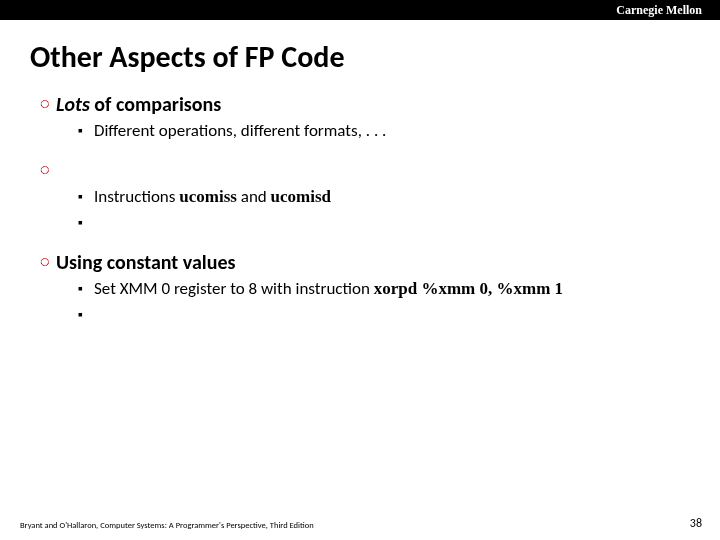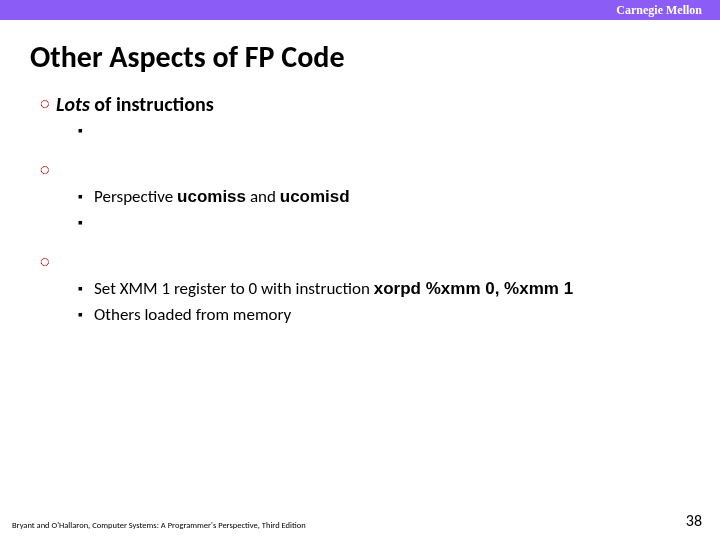--- a/index.html
+++ b/index.html
@@ -1,78 +1,79 @@
 <!DOCTYPE html>
 <html><head>
 <meta charset="utf-8">
 <style>
   * { margin: 0; padding: 0; box-sizing: border-box; }
   html, body { width: 720px; height: 540px; font-family: Calibri, Arial, sans-serif; background: #fff; color: #000; }
   .slide { position: relative; width: 720px; height: 540px; }
-  .topbar { background: #8b5cf6; height: 20px; color: #fff; font-weight: 700; font-size: 12px; text-align: right; padding-right: 18px; line-height: 20px; font-family: Georgia, 'Times New Roman', serif; }
+  .topbar { background: #000000; height: 20px; color: #fff; font-weight: 700; font-size: 12px; text-align: right; padding-right: 18px; line-height: 20px; font-family: Georgia, 'Times New Roman', serif; }
   .title { font-weight: 700; font-size: 30px; padding: 18px 12px 16px 30px; }
   .content { padding-left: 40px; padding-right: 30px; }
   .top-item { display: flex; align-items: flex-start; margin-bottom: 2px; }
   .top-bullet { display: inline-block; width: 16px; flex: 0 0 16px; color: #c00000; font-size: 16px; line-height: 26px; font-weight: 700; }
   .top-text { font-size: 20px; line-height: 26px; font-weight: 700; }
   .sub-list { padding-left: 38px; margin-bottom: 14px; }
   .sub-item { display: flex; align-items: flex-start; margin-top: 2px; }
   .sub-bullet { display: inline-block; width: 16px; flex: 0 0 16px; font-size: 14px; line-height: 24px; }
   .sub-text { font-size: 17px; line-height: 24px; }
-  .mono { font-family: Liberation Sans, sans-serif; font-weight: 700; }
-  .footer-left { position: absolute; bottom: 10px; left: 12px; font-size: 8.5px; color: #000; }
-  .footer-right { position: absolute; bottom: 10px; right: 18px; font-size: 16px; color: #000; }
+  .mono { font-family: Liberation Serif, serif; font-weight: 700; }
+  .footer-left { position: absolute; bottom: 10px; left: 20px; font-size: 8.5px; color: #000; }
+  .footer-right { position: absolute; bottom: 10px; right: 18px; font-size: 12px; color: #000; }
   .em { font-style: italic; margin-top: 44px; }
 </style>
 </head>
 <body>
 <div class="slide">
 
   <div class="topbar">
     <span>Carnegie Mellon</span>
   </div>
 
   <div class="title">Other Aspects of FP Code</div>
 
   <div class="content">
 
     <div class="top-item">
       <span class="top-bullet">◌</span>
-      <span class="top-text"><span class="em">Lots</span><span> of instructions</span></span>
+      <span class="top-text"><span class="em">Lots</span><span> of comparisons</span></span>
     </div>
     <div class="sub-list">
       <div class="sub-item">
         <span class="sub-bullet">▪</span>
+        <span class="sub-text"><span>Different operations, different formats, . . .</span></span>
       </div>
     </div>
 
     <div class="top-item">
       <span class="top-bullet">◌</span>
     </div>
     <div class="sub-list">
       <div class="sub-item">
         <span class="sub-bullet">▪</span>
-        <span class="sub-text"><span>Perspective </span><span class="mono">ucomiss</span><span> and </span><span class="mono">ucomisd</span></span>
+        <span class="sub-text"><span>Instructions </span><span class="mono">ucomiss</span><span> and </span><span class="mono">ucomisd</span></span>
       </div>
       <div class="sub-item">
         <span class="sub-bullet">▪</span>
       </div>
     </div>
 
     <div class="top-item">
       <span class="top-bullet">◌</span>
+      <span class="top-text"><span>Using constant values</span></span>
     </div>
     <div class="sub-list">
       <div class="sub-item">
         <span class="sub-bullet">▪</span>
-        <span class="sub-text"><span>Set XMM 1 register to 0 with instruction </span><span class="mono">xorpd %xmm 0, %xmm 1</span></span>
+        <span class="sub-text"><span>Set XMM 0 register to 8 with instruction </span><span class="mono">xorpd %xmm 0, %xmm 1</span></span>
       </div>
       <div class="sub-item">
         <span class="sub-bullet">▪</span>
-        <span class="sub-text"><span>Others loaded from memory</span></span>
       </div>
     </div>
 
   </div>
 
   <div class="footer-left">Bryant and O'Hallaron, Computer Systems: A Programmer's Perspective, Third Edition</div>
   <div class="footer-right">38</div>
 </div>
 
 </body></html>

